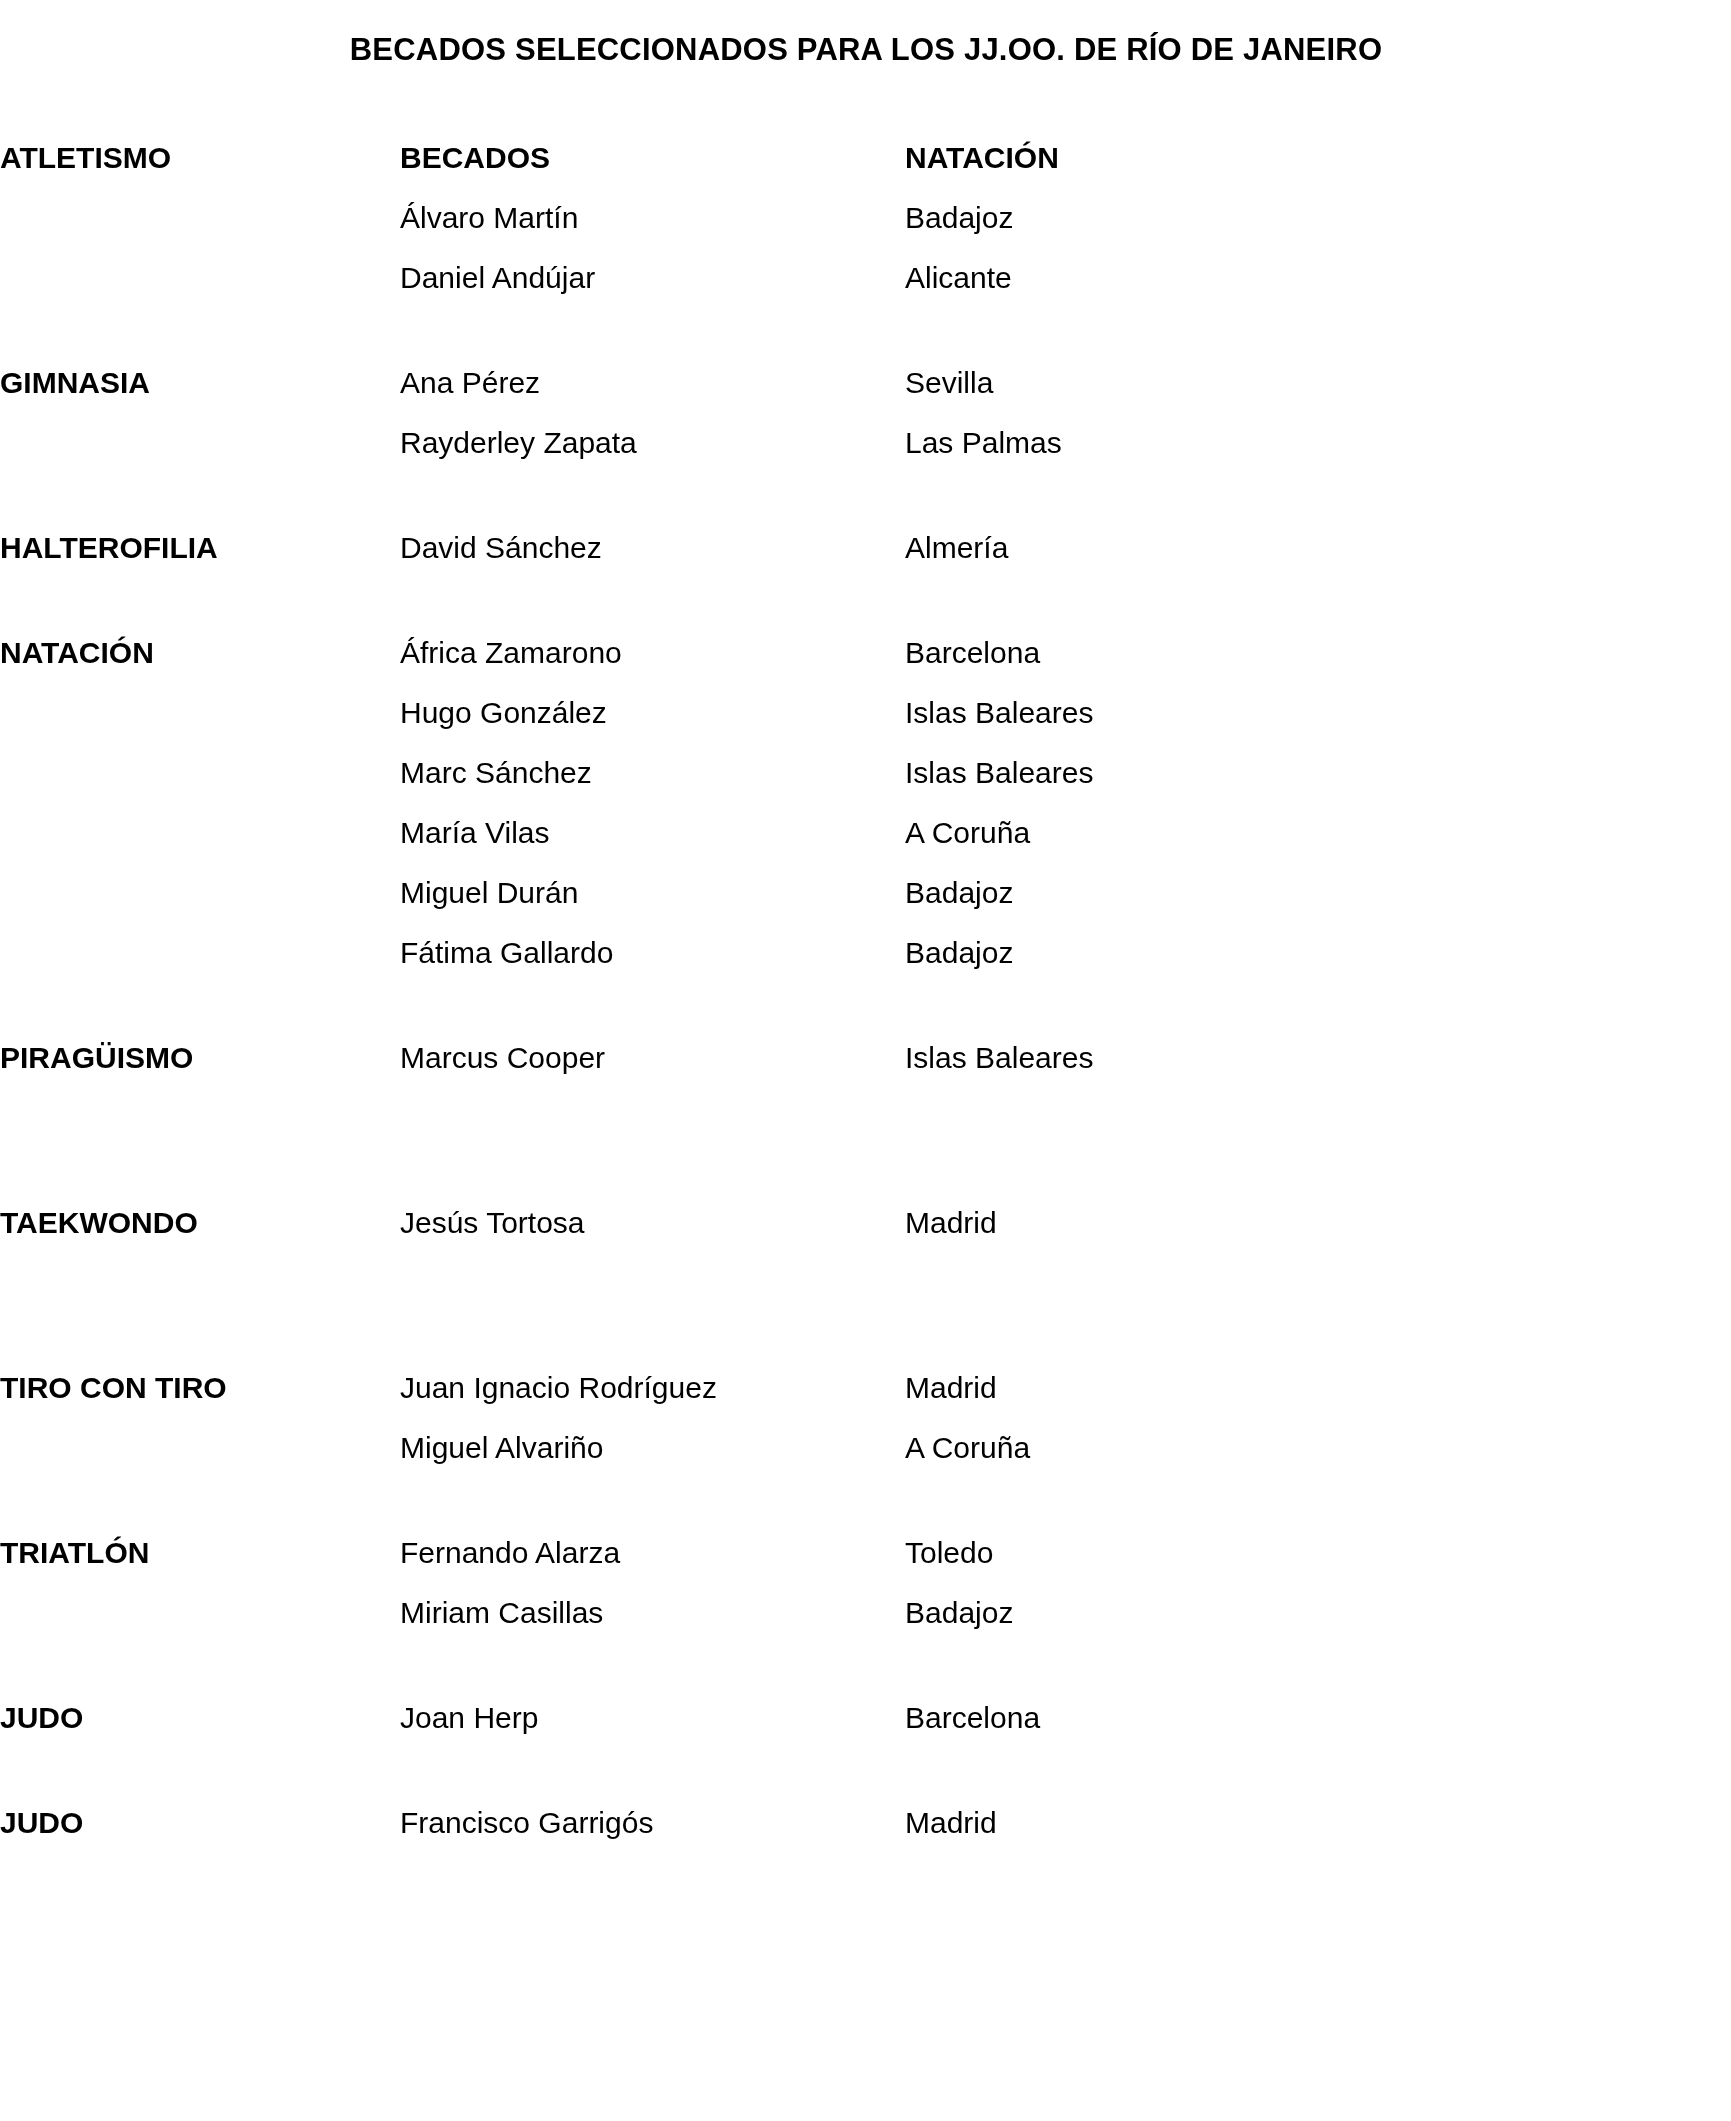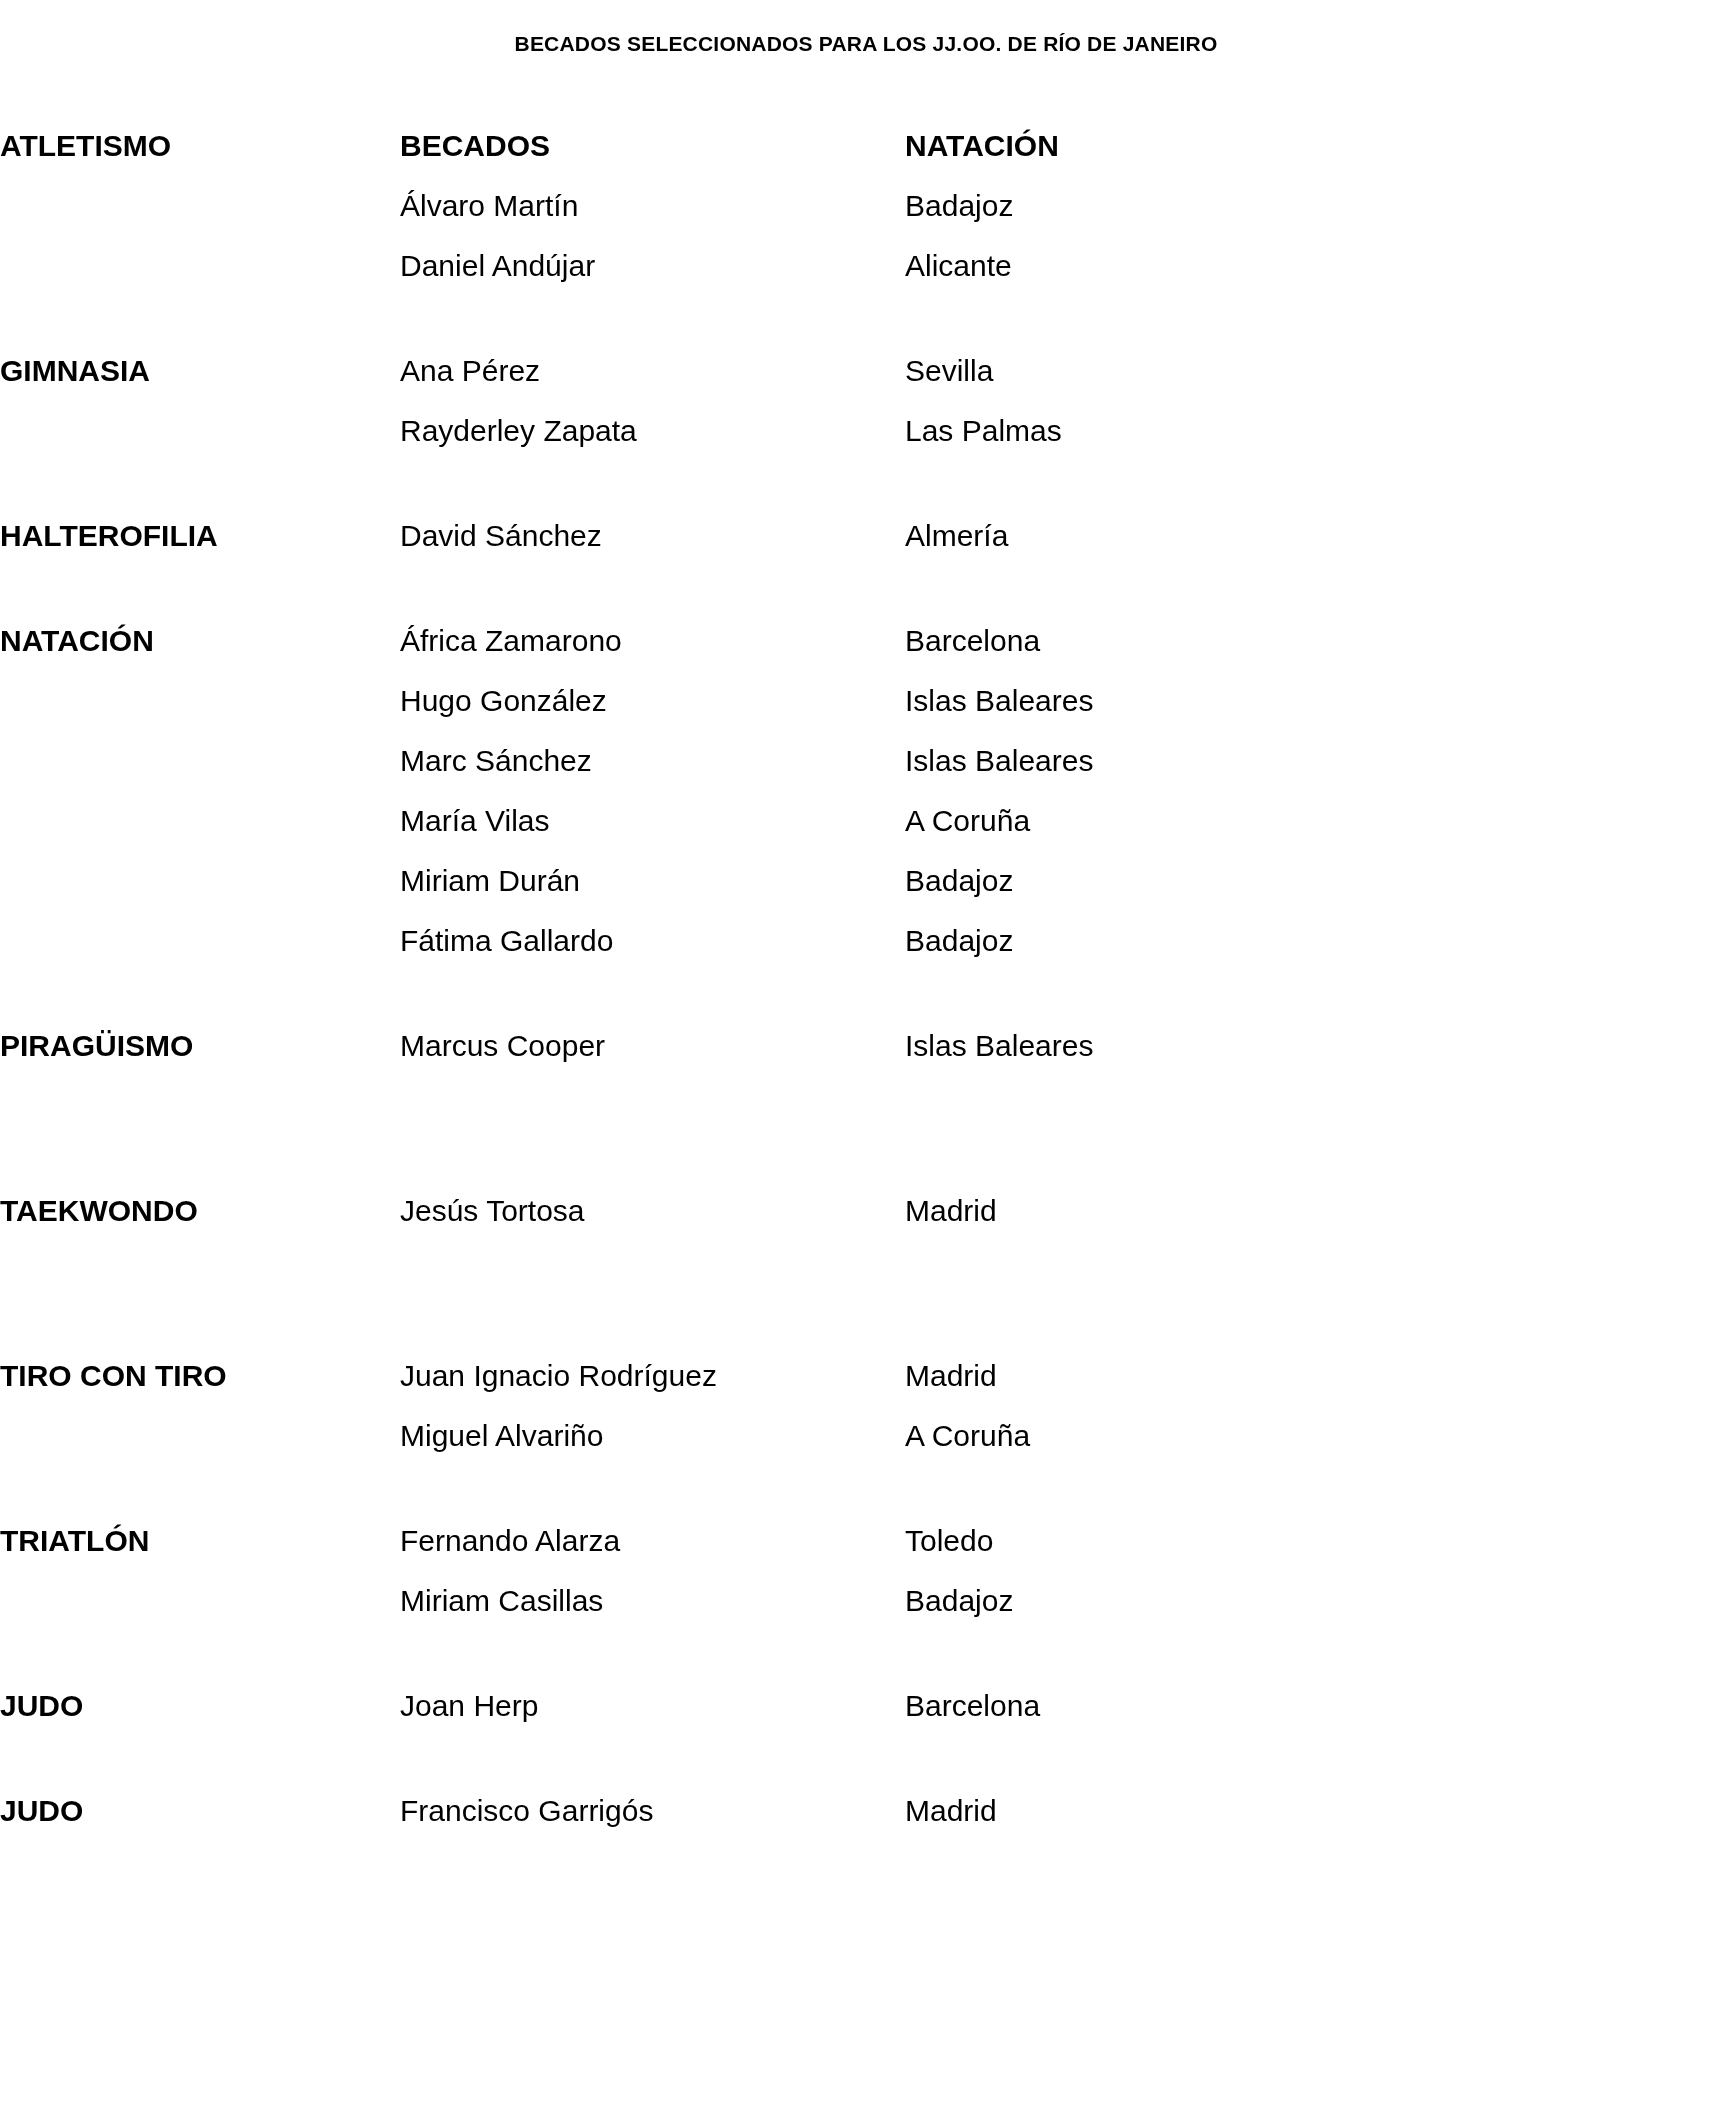--- a/index.html
+++ b/index.html
@@ -15,21 +15,21 @@
     -webkit-font-smoothing: antialiased;
   }
   .page {
     width: 1732px;
     min-height: 2122px;
     box-sizing: border-box;
     padding: 18px 0 0 0;
     position: relative;
   }
   .doc-title {
-    font-size: 21px;
+    font-size: 31px;
     font-weight: bold;
     text-align: center;
     letter-spacing: 0.2px;
     margin: 12.7px 0 0 0;
     padding: 0 55px;
     line-height: 1.2;
   }
   table.roster {
     border-collapse: collapse;
     margin-top: 60px;
@@ -163,21 +163,21 @@
         <td></td>
       </tr>
       <tr>
         <td class="sport"></td>
         <td class="name">María Vilas</td>
         <td class="city">A Coruña</td>
         <td></td>
       </tr>
       <tr>
         <td class="sport"></td>
-        <td class="name">Miriam Durán</td>
+        <td class="name">Miguel Durán</td>
         <td class="city">Badajoz</td>
         <td></td>
       </tr>
       <tr>
         <td class="sport"></td>
         <td class="name">Fátima Gallardo</td>
         <td class="city">Badajoz</td>
         <td></td>
       </tr>
 

